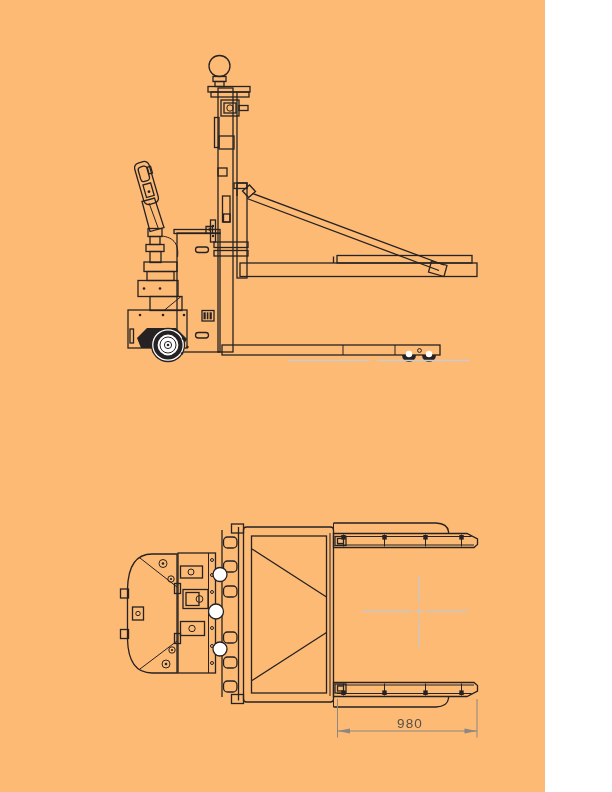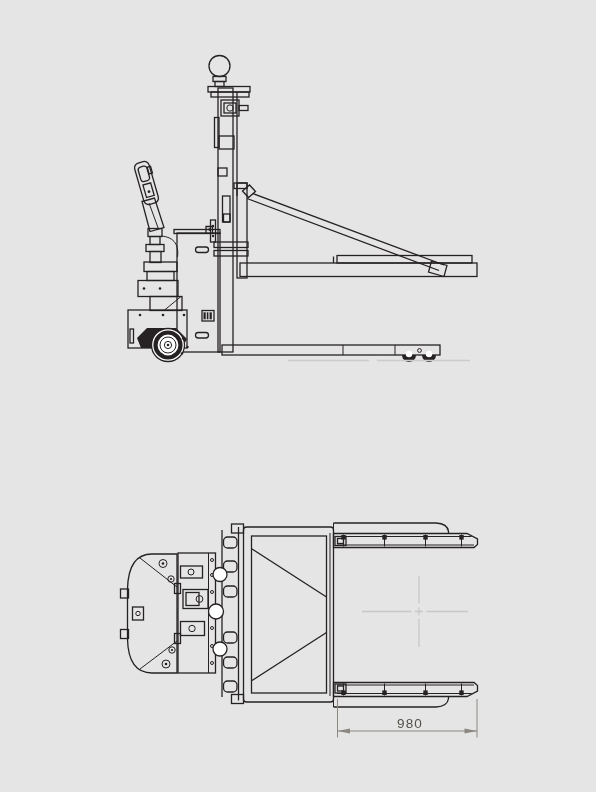--- a/index.html
+++ b/index.html
@@ -1,16 +1,16 @@
 <!DOCTYPE html>
 <html><head>
 <meta charset="utf-8">
 <style>
   html,body{margin:0;padding:0;background:#ffffff;}
-  .sheet{width:596px;height:792px;background:#e5e5e5;position:relative;overflow:hidden;text-align:right;}
+  .sheet{width:545px;height:792px;background:#fdba74;position:relative;overflow:hidden;text-align:right;}
   svg{display:block;}
   g.v{fill:none;stroke-width:1.3;stroke-linecap:butt;stroke-linejoin:miter;}
   .thin{stroke-width:1;}
   .dk{fill:#262223;stroke:none;}
   .wf{fill:#ffffff;}
   .wfn{fill:#ffffff;stroke:none;}
   .ar{fill:#8c8781;stroke:none;}
   .dimtxt{stroke:none;font-family:"Liberation Sans",sans-serif;font-size:13.5px;letter-spacing:1.2px;}
 </style>
 </head>

